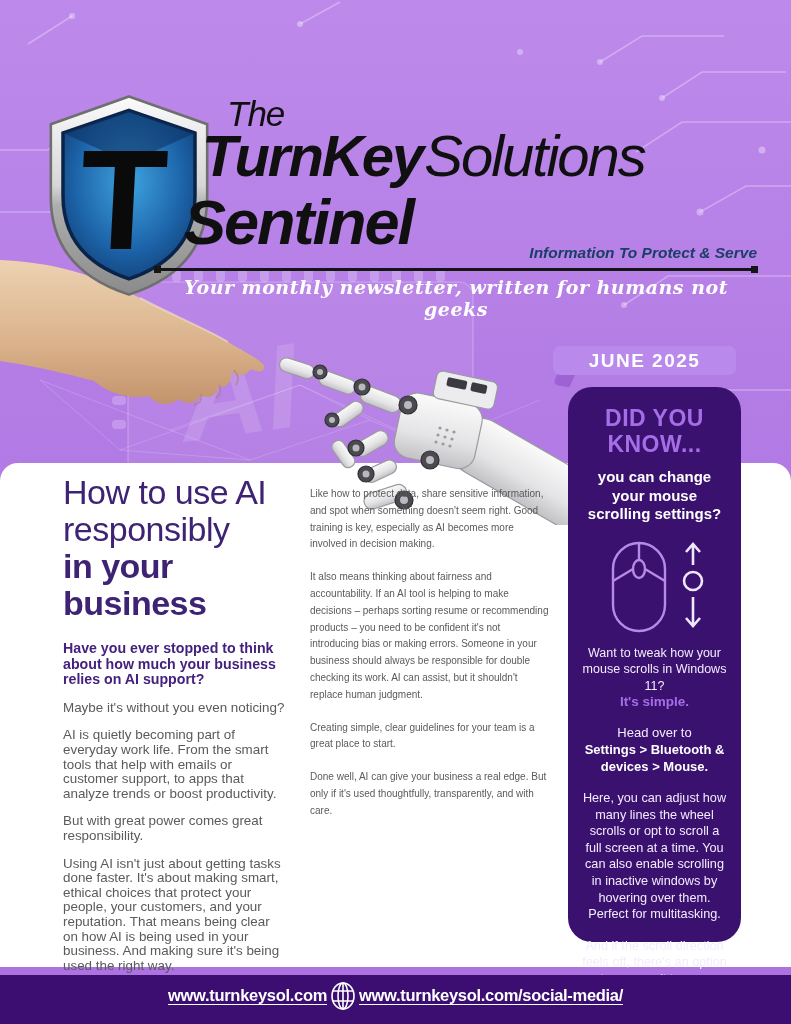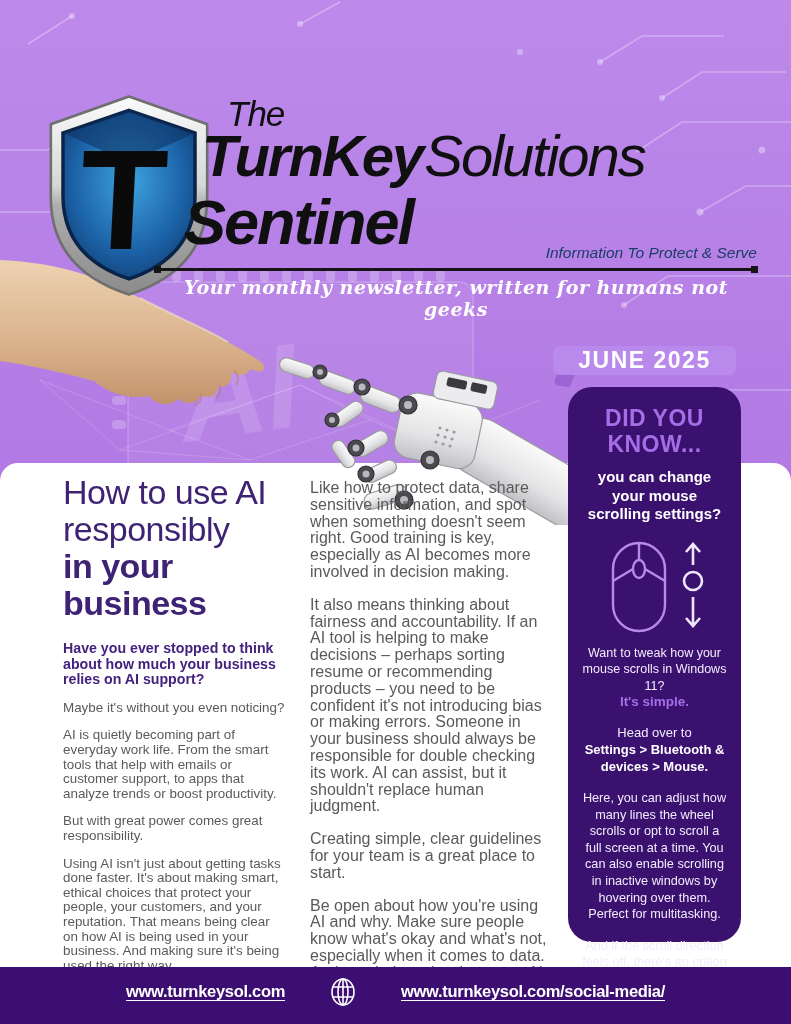--- a/index.html
+++ b/index.html
@@ -18,58 +18,58 @@
   .shield { position:absolute; left:40px; top:93px; width:178px; height:205px; }
   .mast-the { position:absolute; left:227px; top:94px; font-size:35px; font-weight:400;
     font-style:italic; color:#101010; letter-spacing:-1px; }
   .mast-title { position:absolute; left:202px; top:122px; font-size:58px; font-style:italic;
     color:#101010; letter-spacing:-2px; white-space:nowrap; }
   .mast-title .tk { font-weight:700; }
   .mast-title .sol { font-weight:400; margin-left:2px; }
   .mast-sub { position:absolute; left:184px; top:186px; font-size:63px; font-weight:700;
     font-style:italic; color:#101010; letter-spacing:-2px; }
   .mast-motto { position:absolute; left:390px; top:244px; width:367px; text-align:right;
-    font-size:15.5px; font-weight:400; font-style:italic; color:#1b3e66; }
+    font-size:15.5px; font-weight:700; font-style:italic; color:#1b3e66; }
   .mast-rule { position:absolute; left:158px; top:268px; width:596px; height:3px; background:#151515; }
   .mast-rule::before, .mast-rule::after { content:""; position:absolute; top:-2px; width:7px; height:7px; background:#151515; }
   .mast-rule::before { left:-4px; } .mast-rule::after { right:-4px; }
   .mast-tagline { position:absolute; left:150px; top:276px; width:612px; text-align:center;
     font-family:"DejaVu Serif", serif; font-style:italic; font-size:19px; font-weight:600;
     color:#ffffff; letter-spacing:0.5px; }
   
   .content-card { position:absolute; top:463px; left:0; width:791px; height:504px;
     background:#ffffff; border-radius:18px 18px 0 0; z-index:2; }
   
   .issue-badge { position:absolute; left:553px; top:346px; width:183px; height:29px; z-index:4;
     background:#ba89ec; border-radius:7px; display:flex; align-items:center; justify-content:center;
-    color:#ffffff; font-weight:700; font-size:23px; letter-spacing:1.5px; }
+    color:#ffffff; font-weight:700; font-size:19px; letter-spacing:1.5px; }
   .badge-tail { position:absolute; left:556px; top:368px; width:18px; height:18px; z-index:3;
     background:#9d63d5; transform:skewX(-18deg) rotate(8deg); border-radius:0 0 0 6px; }
   .know-panel { position:absolute; left:568px; top:387px; width:173px; height:555px; z-index:5;
     background:#3b1170; border-radius:24px; padding:18px 13px; text-align:center; color:#ffffff; }
   .kp-head { font-size:23px; line-height:26px; font-weight:800; color:#a66ee6; letter-spacing:0.5px; }
   .kp-sub { margin-top:11px; font-size:15px; line-height:18.5px; font-weight:700; color:#ffffff; }
   .kp-icon { margin:13px auto 4px auto; width:120px; height:100px; }
   .kp-question { font-size:12.5px; line-height:16.5px; color:#f2ecfc; }
   .kp-simple { font-size:13.5px; font-weight:700; color:#a66ee6; }
   .kp-headover { margin-top:15px; font-size:13px; line-height:17px; color:#f2ecfc; }
   .kp-path { font-weight:700; color:#ffffff; font-size:13px; line-height:17px; }
   .kp-para { margin-top:15px; font-size:12.7px; line-height:16.6px; color:#f2ecfc; }
   
   .article-col { position:absolute; z-index:4; }
   .col-left { left:63px; top:474px; width:225px; }
   .col-mid { left:310px; top:474px; width:240px; }
   .headline { font-size:34px; line-height:37px; font-weight:400; color:#3e2374; letter-spacing:-0.5px; width:215px; }
   .headline-bold { font-size:34px; line-height:37px; font-weight:800; color:#3e2374; letter-spacing:-0.5px; width:215px; }
   .lead { margin-top:19px; font-size:14.2px; line-height:15.6px; font-weight:700; color:#44217e; }
   .body-p { margin-top:13px; font-size:13.4px; line-height:14.6px; color:#5a5a5a; }
-  .col-mid .body-p { font-size:16px; line-height:16.8px; margin-top:6px; margin-bottom:16px; }
-  
-  .footer { position:absolute; left:0; bottom:0; width:791px; height:57px; background:#3c0e72; z-index:6;
-    display:flex; align-items:center; justify-content:center; gap:42px; padding-bottom:8px; }
+  .col-mid .body-p { font-size:10px; line-height:16.8px; margin-top:12px; margin-bottom:16px; }
+  
+  .footer { position:absolute; left:0; bottom:0; width:791px; height:49px; background:#3c0e72; z-index:6;
+    display:flex; align-items:center; justify-content:center; padding-bottom:8px; }
   .footer a { color:#ffffff; font-weight:700; font-size:16.5px; text-decoration:underline;
     text-underline-offset:3px; letter-spacing:-0.3px; }
   .globe { width:32px; height:32px; }
 </style>
 </head>
 <body>
 
 <div class="page">
 
   <svg class="hero-bg" width="791" height="465" viewBox="0 0 791 465">
@@ -280,21 +280,20 @@
     <p class="body-p">AI is quietly becoming part of everyday work life. From the smart tools that help with emails or customer support, to apps that analyze trends or boost productivity.</p>
     <p class="body-p">But with great power comes great responsibility.</p>
     <p class="body-p">Using AI isn't just about getting tasks done faster. It's about making smart, ethical choices that protect your people, your customers, and your reputation. That means being clear on how AI is being used in your business. And making sure it's being used the right way.</p>
     <p class="body-p">Responsible AI starts with understanding. Not everyone on your team needs to be a tech expert, but they should know the basics.</p>
   </div>
 
   <div class="article-col col-mid">
     <p class="body-p">Like how to protect data, share sensitive information, and spot when something doesn't seem right. Good training is key, especially as AI becomes more involved in decision making.</p>
     <p class="body-p">It also means thinking about fairness and accountability. If an AI tool is helping to make decisions – perhaps sorting resume or recommending products – you need to be confident it's not introducing bias or making errors. Someone in your business should always be responsible for double checking its work. AI can assist, but it shouldn't replace human judgment.</p>
     <p class="body-p">Creating simple, clear guidelines for your team is a great place to start.</p>
-    <p class="body-p">Be open about how you're using AI and why. Make sure people know what's okay and what's not, especially when it comes to data. And regularly review how your AI tools are performing, so you can catch any problems early.</p>
     <p class="body-p">Done well, AI can give your business a real edge. But only if it's used thoughtfully, transparently, and with care.</p>
 
   </div>
 
   <div class="footer">
     <a href="#">www.turnkeysol.com</a>
     <svg class="globe" viewBox="0 0 32 32">
       <g stroke="#ffffff" stroke-width="1.6" fill="none">
         <ellipse cx="16" cy="16" rx="11" ry="13"></ellipse>
         <ellipse cx="16" cy="16" rx="5" ry="13"></ellipse>

